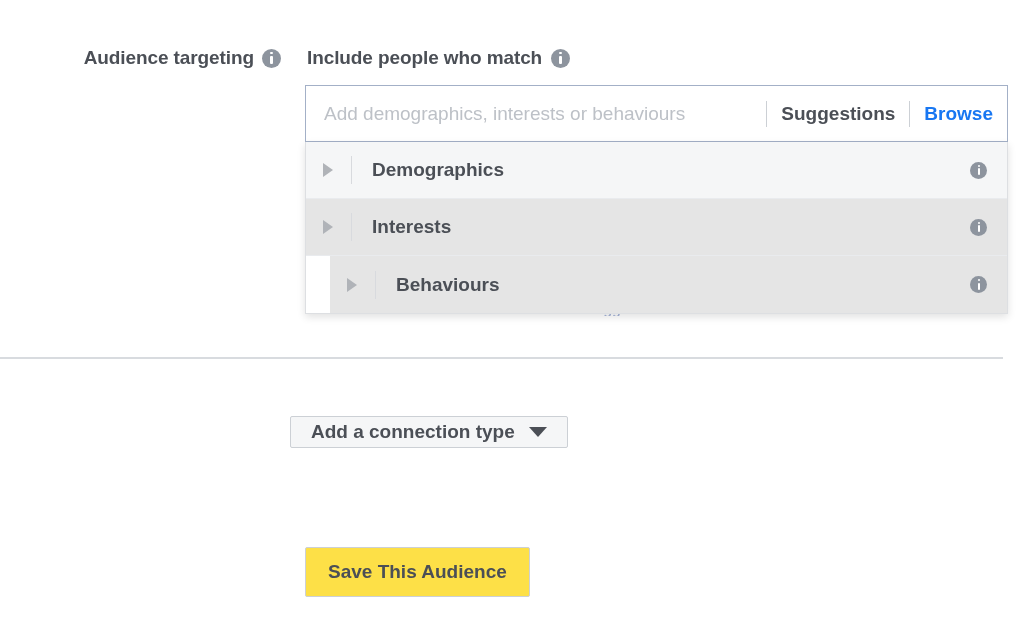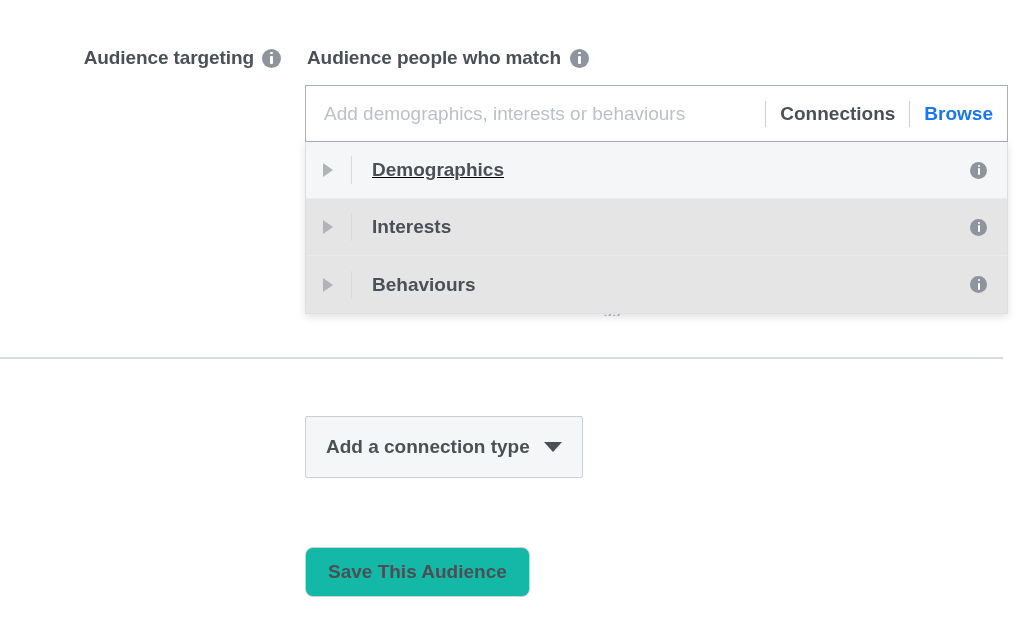--- a/index.html
+++ b/index.html
@@ -136,22 +136,22 @@
   }
   .dd-row {
     position: relative;
     height: 57px;
     display: flex;
     align-items: center;
     background: #e5e5e5;
     border-bottom: 1px solid #e9ebee;
     cursor: pointer;
   }
-  .dd-row:last-child { border-bottom: none; }
-  .dd-row.hovered { background: #f5f6f7; text-decoration: underline; }
+  .dd-row:last-child { border-bottom: none; margin-left: 24px; }
+  .dd-row.hovered { background: #f5f6f7; }
 
   .caret-icon {
     flex: 0 0 auto;
     width: 0; height: 0;
     margin-left: 17px;
     border-top: 7px solid transparent;
     border-bottom: 7px solid transparent;
     border-left: 10px solid #b0b3b8;
   }
   .row-sep {
@@ -203,22 +203,22 @@
     position: absolute;
     left: 0; top: 421px;
     width: 281px;
     display: flex;
     align-items: center;
     justify-content: flex-end;
     gap: 8px;
   }
   #connection-button {
     position: absolute;
-    left: 305px; top: 416px;
-    height: 62px;
+    left: 290px; top: 416px;
+    height: 32px;
     padding: 0 20px;
     background: #f5f6f7;
     border: 1px solid #ccd0d5;
     border-radius: 2px;
     display: flex;
     align-items: center;
     gap: 14px;
     cursor: pointer;
   }
   #connection-button-label {
@@ -233,23 +233,23 @@
     border-right: 9px solid transparent;
     border-top: 10px solid #4b4f56;
   }
 
   
   #save-audience-button {
     position: absolute;
     left: 305px; top: 547px;
     height: 50px;
     padding: 0 22px;
-    background: #14b8a6;
+    background: #fde047;
     border: 1px solid #ccd0d5;
-    border-radius: 8px;
+    border-radius: 2px;
     display: flex;
     align-items: center;
     justify-content: center;
     cursor: pointer;
   }
   #save-audience-button span {
     font-size: 19px;
     font-weight: bold;
     color: #4b4f56;
     white-space: nowrap;
@@ -259,28 +259,28 @@
 <body>
 
 <div id="root">
 
   <div id="dt-label-wrap">
     <span class="lbl-bold">Audience targeting</span>
     <span class="info-icon big"></span>
   </div>
 
   <div id="include-wrap">
-    <span class="lbl-bold">Audience people who match</span>
+    <span class="lbl-bold">Include people who match</span>
     <span class="info-icon big"></span>
   </div>
 
   <div id="search-field">
     <input id="search-input" type="text" placeholder="Add demographics, interests or behaviours" style="">
     <div class="vsep"></div>
-    <span class="field-action" id="suggestions-tab">Connections</span>
+    <span class="field-action" id="suggestions-tab">Suggestions</span>
     <div class="vsep"></div>
     <span class="field-action" id="browse-tab">Browse</span>
   </div>
 
   <div id="ghost-text">Suggestions   Browse</div>
 
   <div id="dropdown">
 
     <div class="dd-row hovered">
       <span class="caret-icon"></span>

